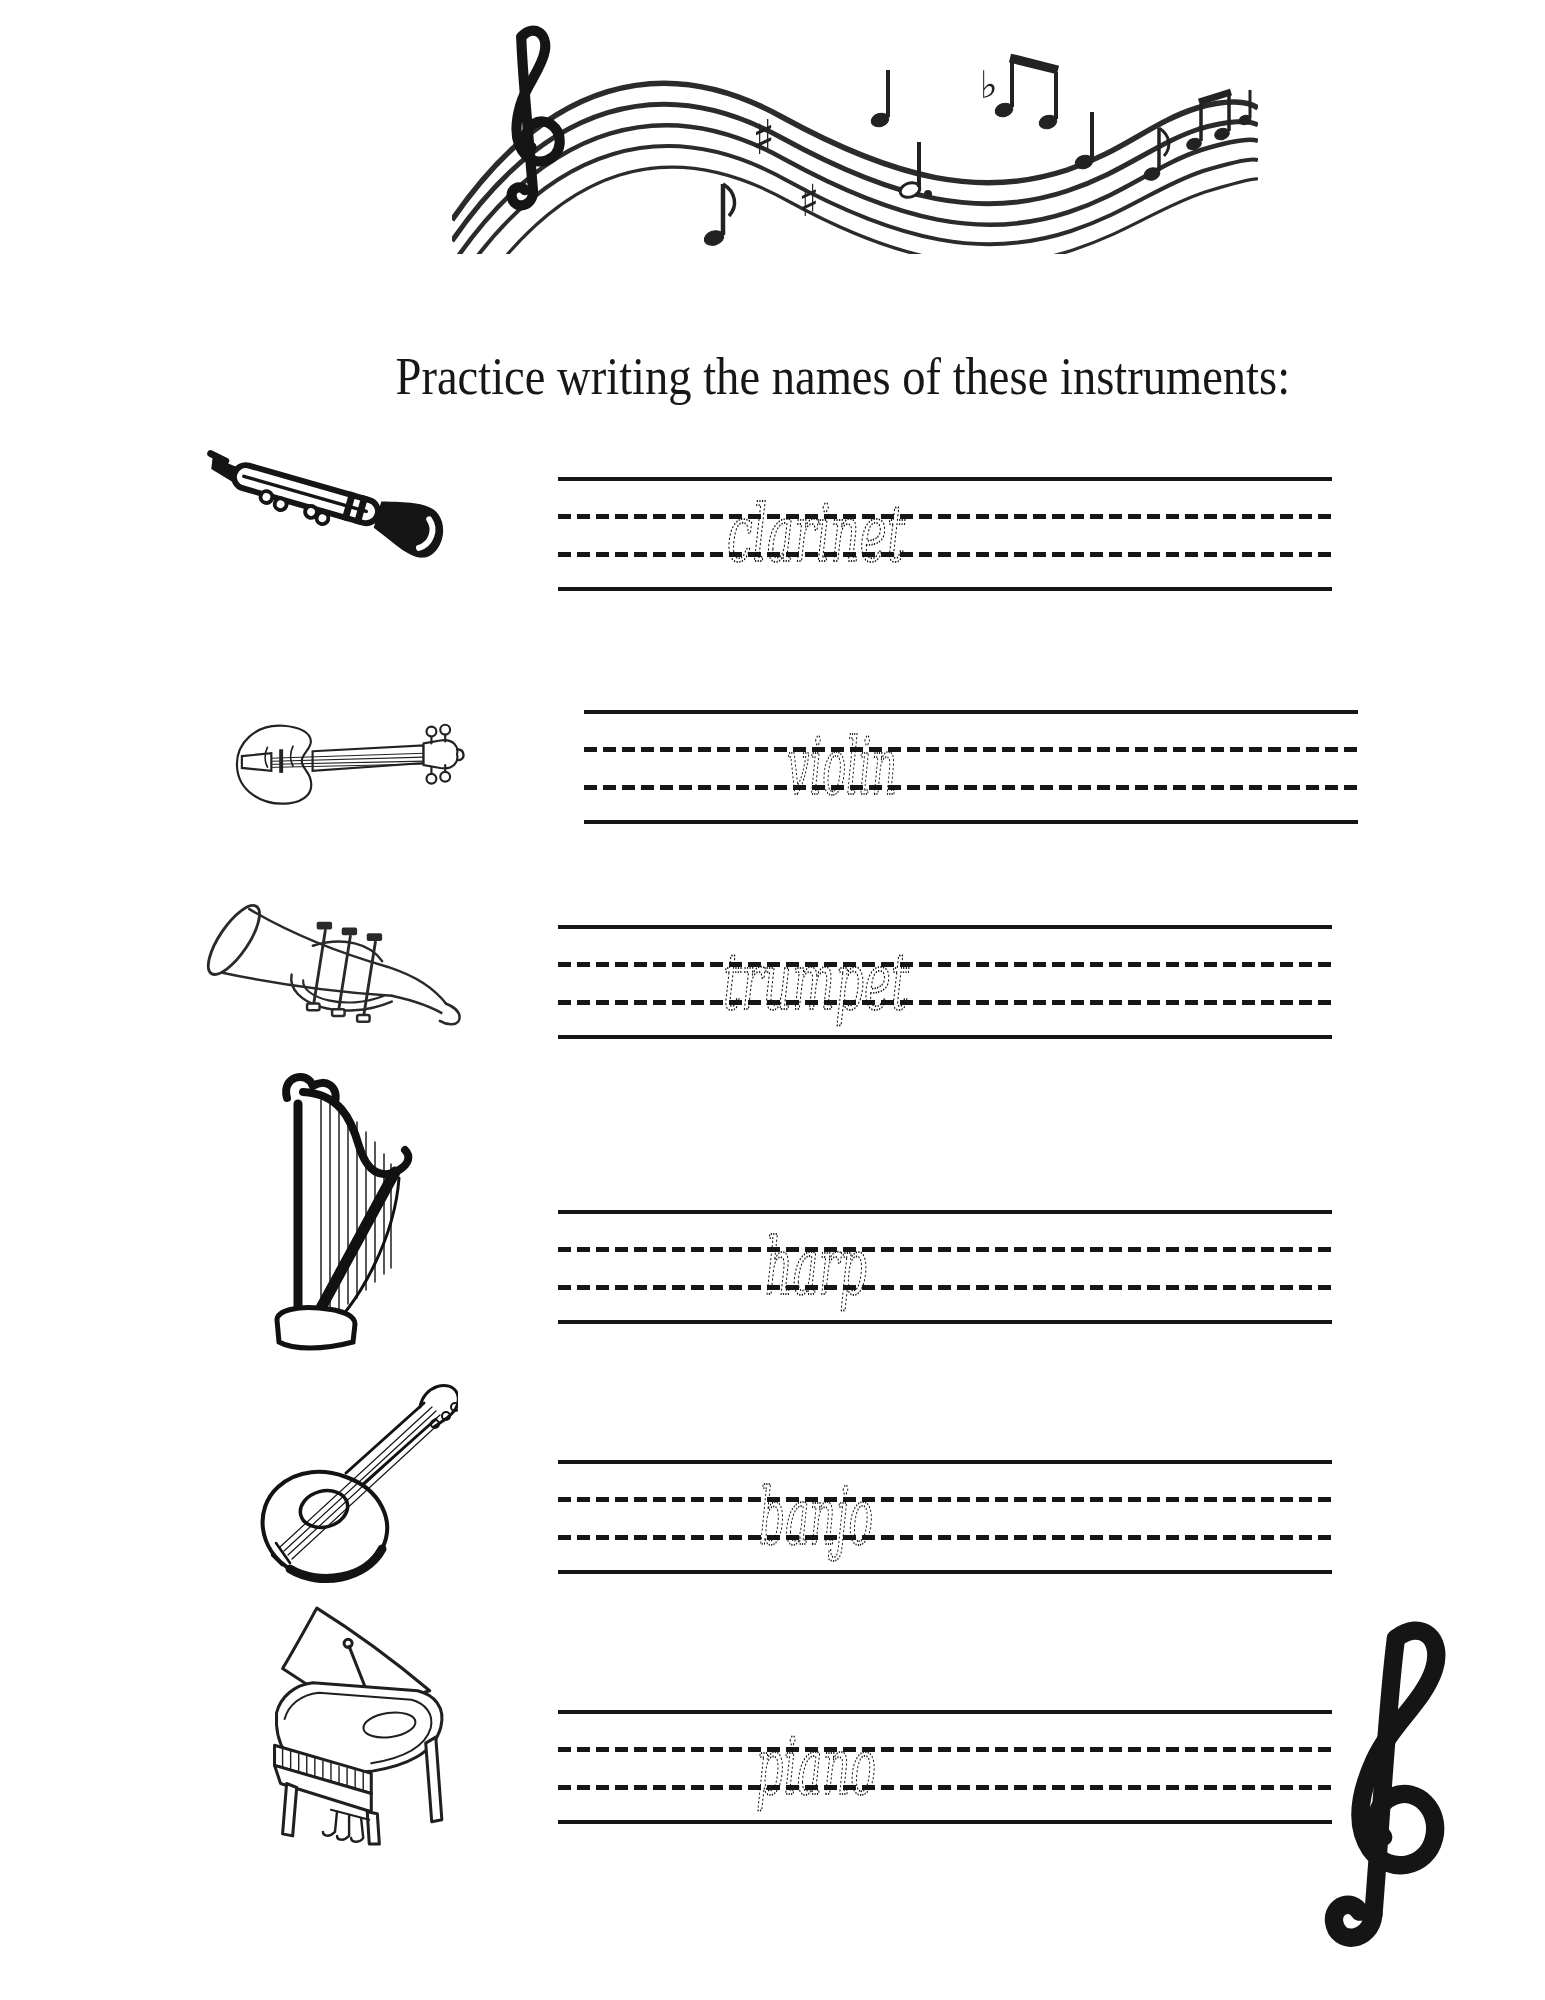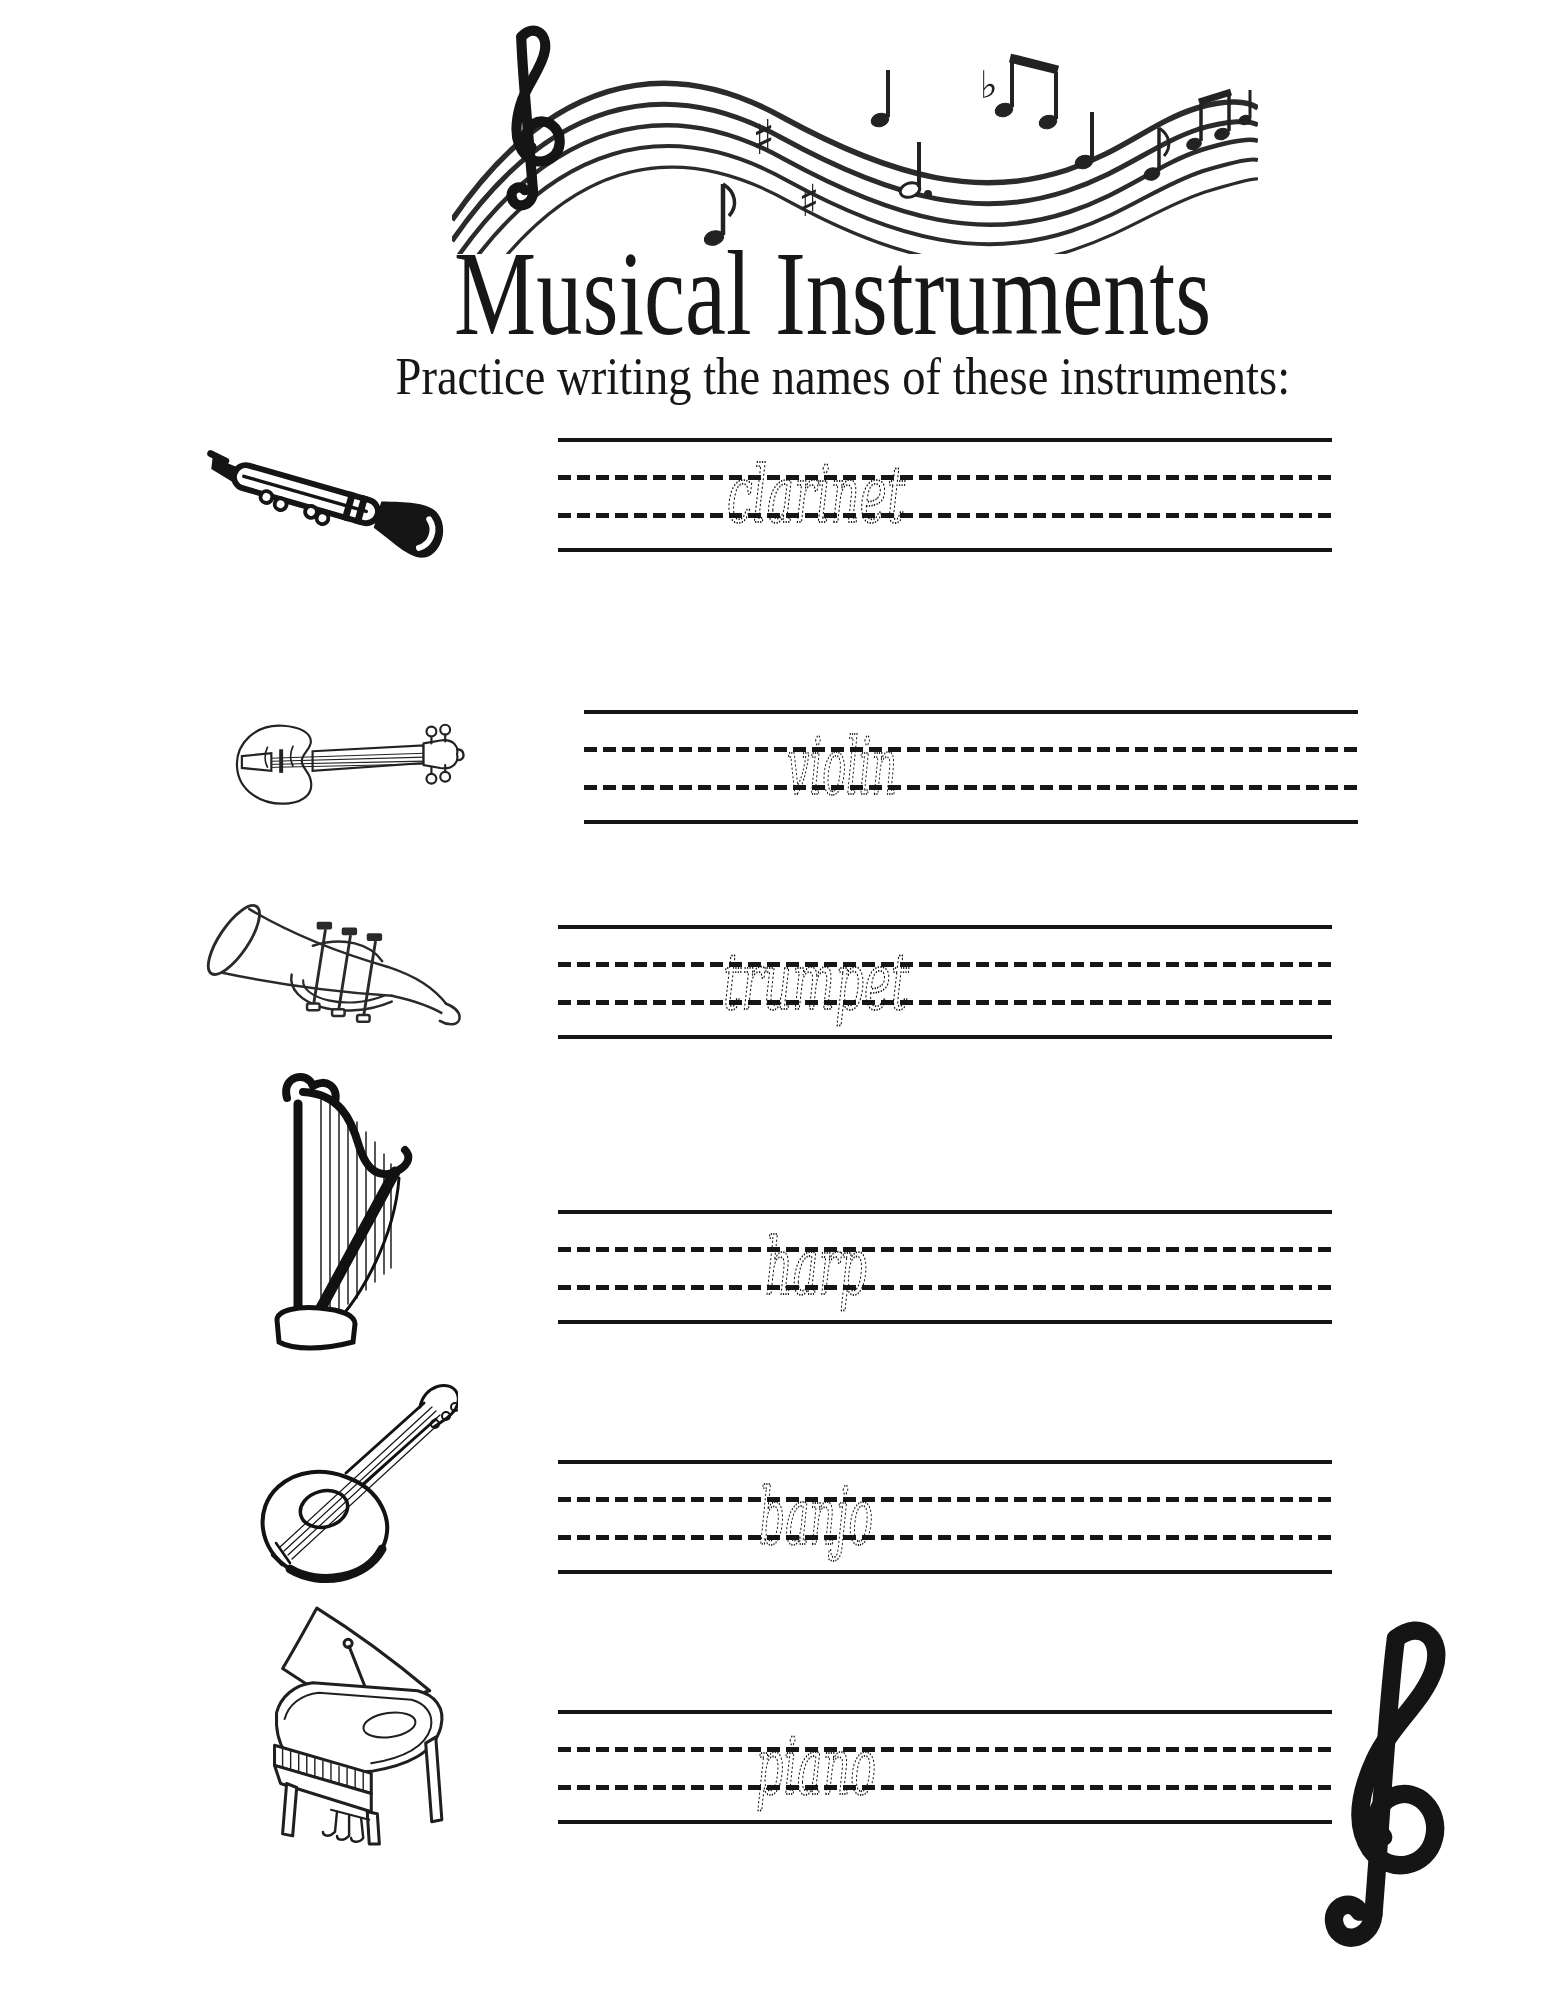--- a/index.html
+++ b/index.html
@@ -211,34 +211,31 @@
           <path d="M749 139 L749 102 M777 129 L777 92" stroke-width="3.5" fill="none"></path>
           <path d="M747 100 L779 90" stroke-width="7" fill="none"></path>
         </g>
       <g>
           <ellipse cx="793" cy="118" rx="6" ry="4.5" transform="rotate(-18 793 118)"></ellipse>
           <path d="M798 116 L798 88" stroke-width="3" fill="none"></path>
         </g>
     </g>
   </svg>
 
-  <div class="title-wrap">
-    <h1><span class="squish">Musical Instruments</span></h1>
-  </div>
   <div class="sub-wrap">
     <p><span class="squish2">Practice writing the names of these instruments:</span></p>
   </div>
 
   <div id="rows">
       <figure class="inst" style="left: 202px; top: 436px; width: 258px; height: 142px;">
         <svg viewBox="0 0 260 145">
           <use href="#sym-clarinet" xlink:href="#sym-clarinet"></use>
         </svg>
       </figure>
-      <div class="lines" style="left: 558px; top: 438px;">
+      <div class="lines" style="left: 558px; top: 477px;">
         <div class="ln solid" style="top: 0px;"></div>
         <div class="ln dashed" style="top: 37px;"></div>
         <div class="ln dashed" style="top: 75px;"></div>
         <div class="ln solid" style="top: 110px;"></div>
         <svg class="traceSvg" width="774" height="150" viewBox="0 0 774 150">
           <text class="trace" x="258" y="84" text-anchor="middle" textLength="178" lengthAdjust="spacingAndGlyphs">clarinet</text>
         </svg>
       </div>
       <figure class="inst" style="left: 218px; top: 710px; width: 254px; height: 110px;">
         <svg viewBox="0 0 250 112">

